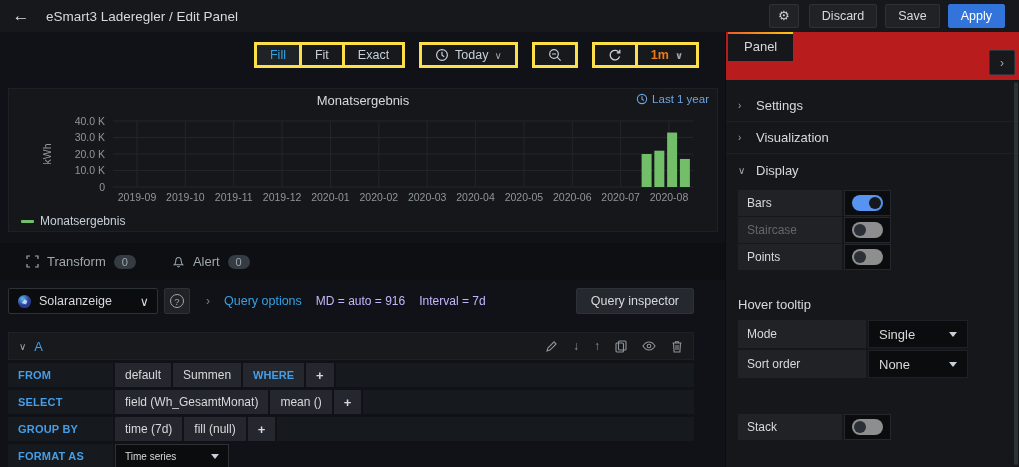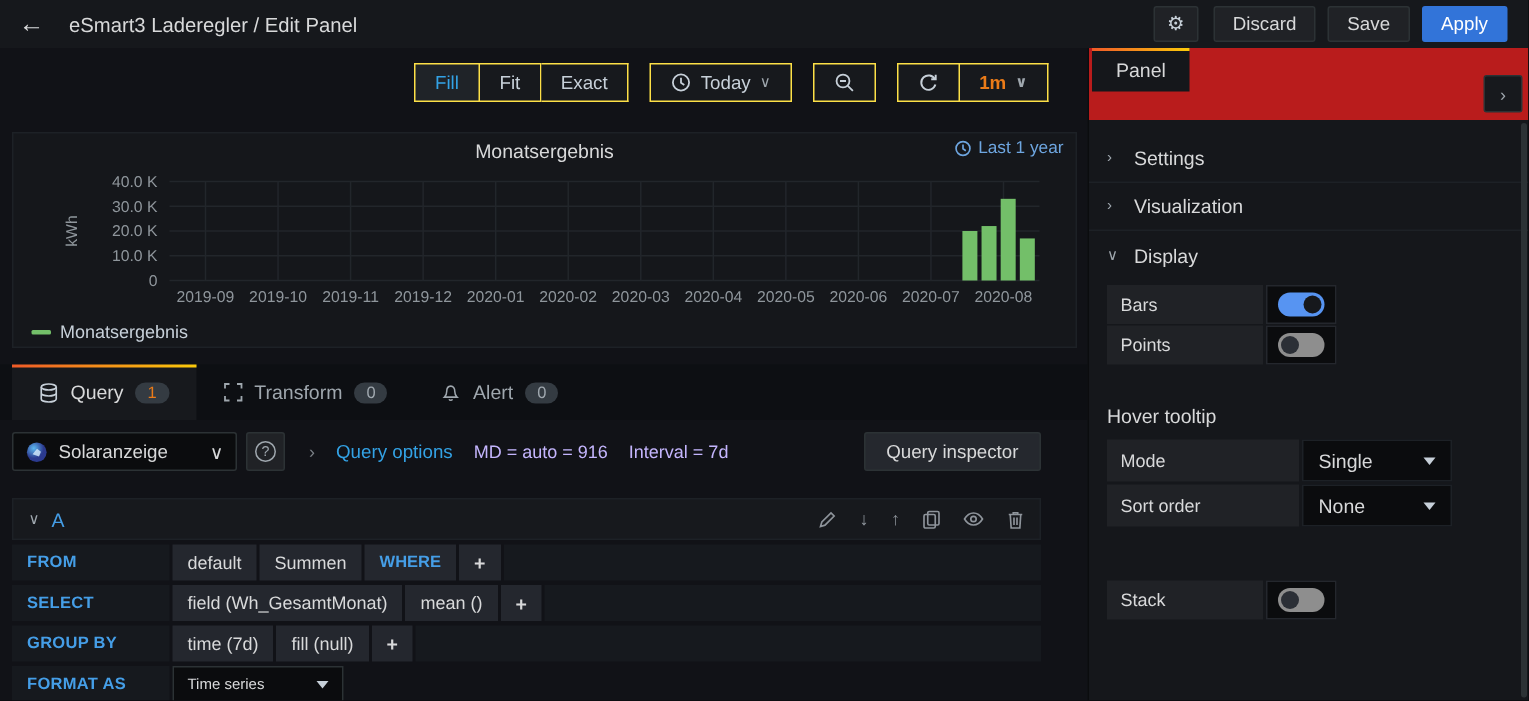--- a/index.html
+++ b/index.html
@@ -15,21 +15,21 @@
   .iconbtn { height:24px; width:30px; background:#202226; border:1px solid #2c3235; border-radius:2px; color:#c7d0d9; font-size:13px; line-height:20px; cursor:pointer; margin-right:10px; font-family:inherit; }
   .hbtn { height:24px; padding:0 12px; background:#202226; border:1px solid #2c3235; border-radius:2px; color:#d8d9da; font-size:12.5px; cursor:pointer; margin-right:8px; font-family:inherit; }
   .hbtn.primary { background:#3274d9; border-color:#3274d9; color:#fff; }
 
   .main { display:flex; height:435px; }
   .left { width:725px; position:relative; }
 
   
   .toolbar { height:46px; display:flex; align-items:center; justify-content:flex-end; padding-right:26px; gap:14px; }
   .tgroup { display:flex; }
-  .tbtn { height:26px; padding:0 13px; background:#17191d; border:1px solid #fde047; color:#c7d0d9; font-size:12.5px; display:flex; align-items:center; gap:6px; cursor:pointer; font-family:inherit; }
+  .tbtn { height:26px; padding:0 13px; background:#17191d; border:3px solid #fde047; color:#c7d0d9; font-size:12.5px; display:flex; align-items:center; gap:6px; cursor:pointer; font-family:inherit; }
   .tgroup .tbtn + .tbtn { border-left:0; }
   .tbtn.active { background:#1f2328; color:#33a2e5; }
   .tbtn .cdn { font-size:10px; color:#9fa7ae; }
   .tbtn.orange { color:#eb7b18; font-weight:700; }
   .icon-sm { display:inline-flex; }
 
   
   .panel { position:absolute; left:8px; top:56px; width:710px; height:144px; background:#15171b; border:1px solid #1d2126; }
   .panel-hdr { height:22px; position:relative; display:flex; align-items:center; justify-content:center; }
   .panel-title { font-size:13px; font-weight:500; color:#d8d9da; }
@@ -217,30 +217,20 @@
             <rect x="658.12" y="21.550000000000004" width="10" height="54.449999999999996" fill="#73bf69"></rect>
             <rect x="670.88" y="47.95" width="10" height="28.05" fill="#73bf69"></rect>
           </svg>
         <div class="legend">
           <span class="dash" id="legend-dash" style="background: rgb(115, 191, 105);"></span>
           <span class="lname">Monatsergebnis</span>
         </div>
       </div>
 
       <div class="tabs">
-        <div class="tab active">
-          <span class="icon-sm">
-            <svg width="13" height="14" viewBox="0 0 13 14" fill="none" stroke="#c7d0d9" stroke-width="1.1">
-                <ellipse cx="6.5" cy="3" rx="5" ry="2"></ellipse>
-                <path d="M1.5 3v8c0 1.1 2.2 2 5 2s5-.9 5-2V3M1.5 7c0 1.1 2.2 2 5 2s5-.9 5-2"></path>
-              </svg>
-          </span>
-          <span>Query</span>
-          <span class="badge orange">1</span>
-        </div>
         <div class="tab">
           <span class="icon-sm">
             <svg width="13" height="13" viewBox="0 0 13 13" fill="none" stroke="#9fa7ae" stroke-width="1.2">
                 <path d="M1 4V1h3M9 1h3v3M12 9v3H9M4 12H1V9"></path>
               </svg>
           </span>
           <span>Transform</span>
           <span class="badge">0</span>
         </div>
         <div class="tab">
@@ -379,20 +369,26 @@
       </div>
 
       <div class="opt-list">
         <div class="opt-row">
           <div class="opt-label">Bars</div>
           <div class="switchbox">
               <span class="switch on"></span>
             </div>
         </div>
         <div class="opt-row">
+          <div class="opt-label dim">Staircase</div>
+          <div class="switchbox">
+              <span class="switch"></span>
+            </div>
+        </div>
+        <div class="opt-row">
           <div class="opt-label">Points</div>
           <div class="switchbox">
               <span class="switch"></span>
             </div>
         </div>
       </div>
 
       <div style="height:26px"></div>
       <div class="sb-h">Hover tooltip</div>
       <div style="height:8px"></div>

